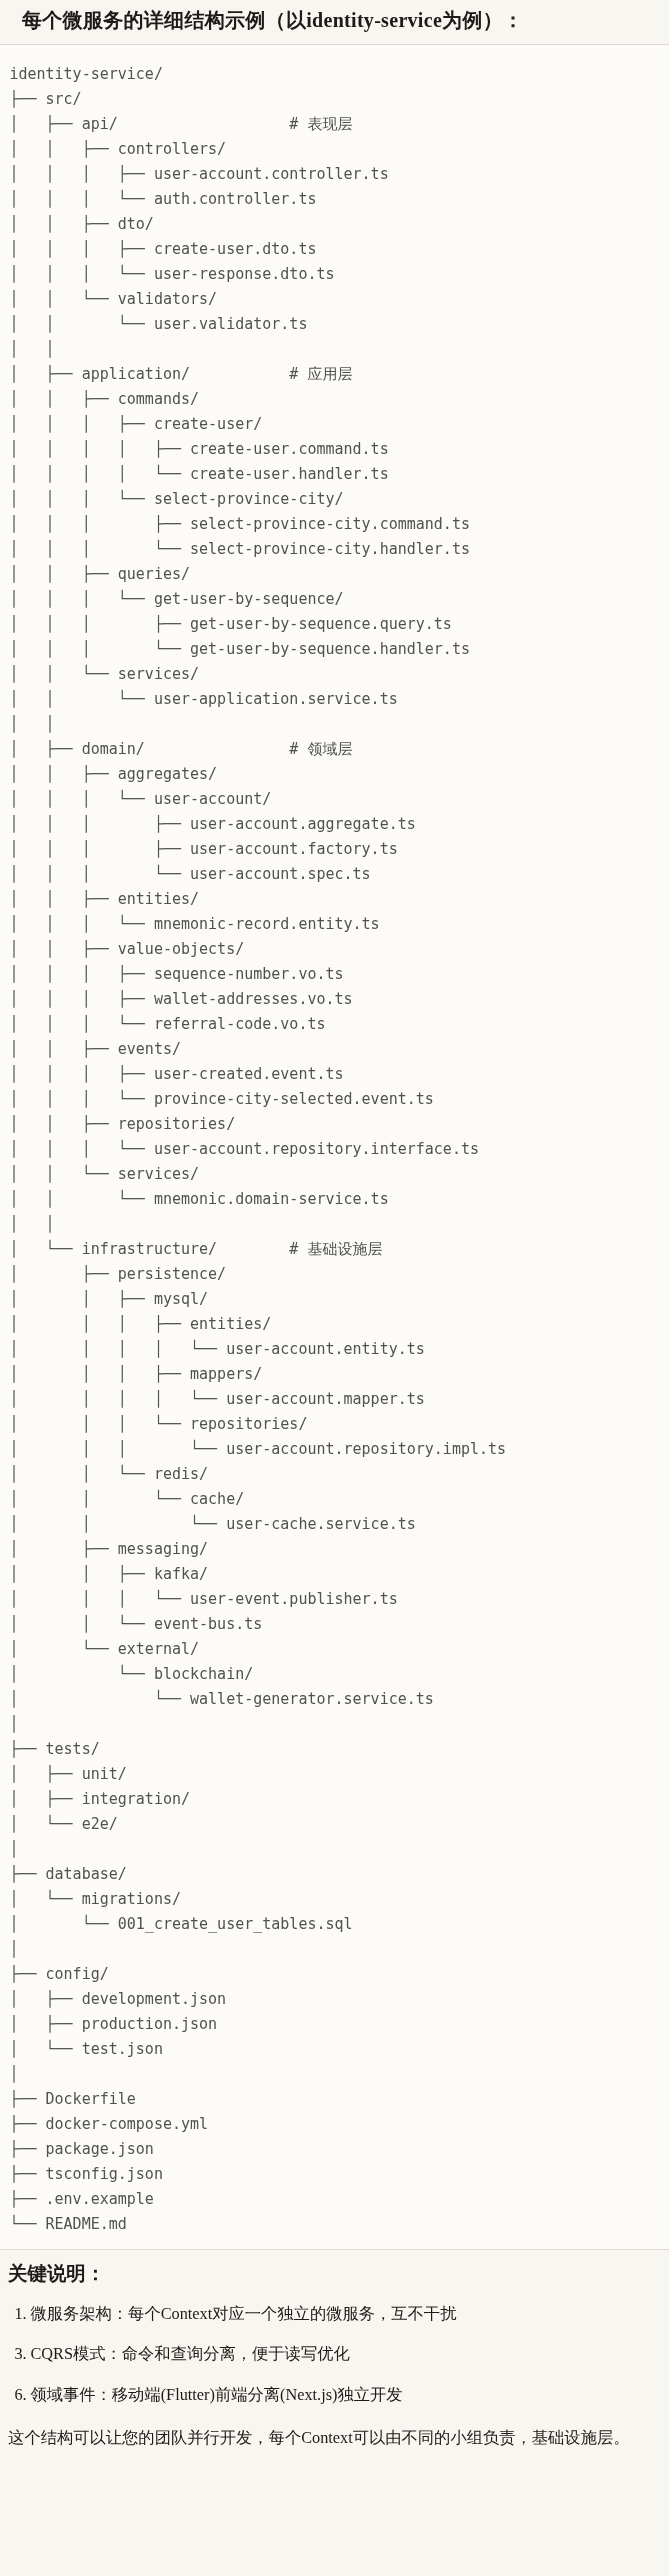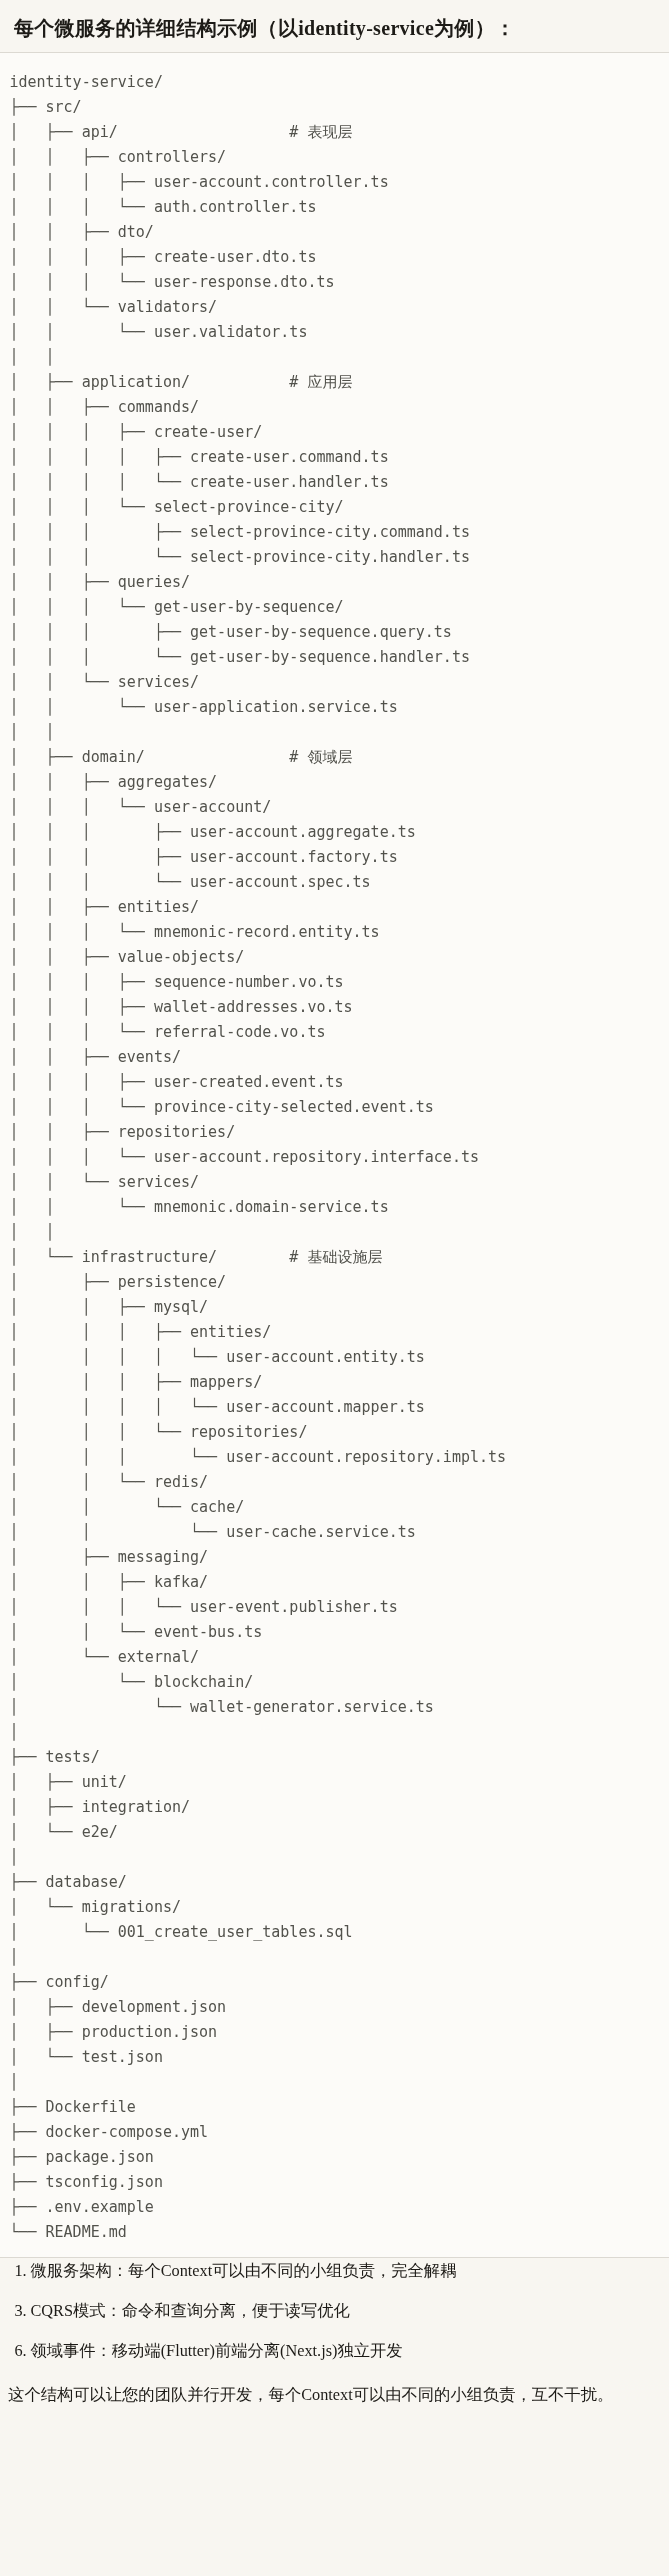--- a/index.html
+++ b/index.html
@@ -11,22 +11,22 @@
   body {
     font-family: "Liberation Serif", serif;
     color: #1D1B17;
   }
   .page { width: 669px; }
 
   h1.title {
     font-size: 20px;
     line-height: 27.5px;
     font-weight: bold;
-    margin: 15px 0 0 0;
-    padding: 0 14px;
+    margin: 7px 0 0 0;
+    padding: 0 22px;
     letter-spacing: 0.3px;
   }
 
   .codeblock {
     margin-top: 9.4px;
     background: #FCFBF8;
     border-top: 0.6px solid #DCD9D2;
     border-bottom: 0.6px solid #DCD9D2;
   }
   .codeblock pre {
@@ -158,24 +158,25 @@
 │
 ├── Dockerfile
 ├── docker-compose.yml
 ├── package.json
 ├── tsconfig.json
 ├── .env.example
 └── README.md</pre>
   </div>
 
   <div class="notes">
+    <h2>关键说明：</h2>
 
     <div>
-        <div class="note"><span class="num">1.</span><strong>微服务架构</strong><span>：</span><span>每个Context可以由不同的小组负责，完全解耦</span></div>
+        <div class="note"><span class="num">1.</span><strong>微服务架构</strong><span>：</span><span>每个Context对应一个独立的微服务，互不干扰</span></div>
         <div class="note"><span class="num">3.</span><strong>CQRS模式</strong><span>：</span><span>命令和查询分离，便于读写优化</span></div>
         <div class="note"><span class="num">6.</span><strong>领域事件</strong><span>：</span><span>移动端(Flutter)前端分离(Next.js)独立开发</span></div>
       </div>
 
-    <p class="footer-para">这个结构可以让您的团队并行开发，每个Context可以由不同的小组负责，互不干扰。</p>
+    <p class="footer-para">这个结构可以让您的团队并行开发，每个Context可以由不同的小组负责，基础设施层。</p>
   </div>
 
 </div>
 
 
 </body></html>

